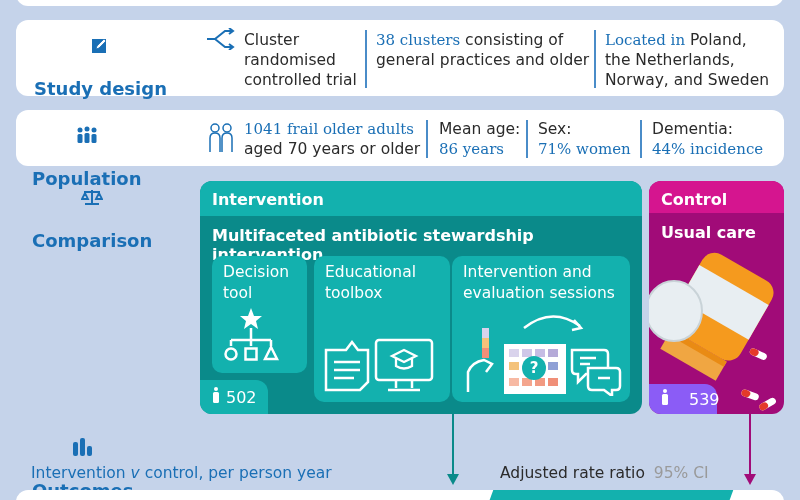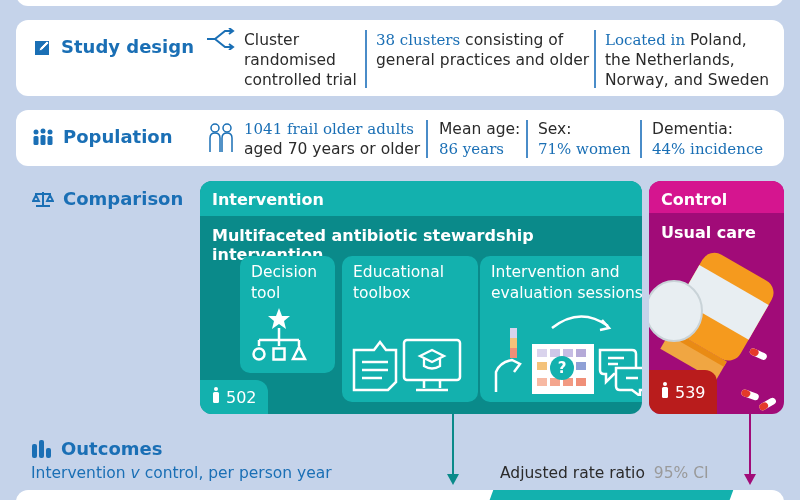--- a/index.html
+++ b/index.html
@@ -15,24 +15,25 @@
     background: #ffffff;
     border-radius: 12px;
   }
   .top-card { left: 16px; top: -20px; width: 768px; height: 26px; }
   .row-card { left: 16px; width: 768px; }
   .design-card { top: 20px; height: 76px; }
   .pop-card { top: 110px; height: 56px; }
 
   .section-label {
     position: absolute;
-    display: flex; align-items: center; gap: 9px;
+    display: flex; align-items: center; gap: 24px;
     color: #1a6fb5;
     font-weight: bold;
     font-size: 18px;
+    flex-direction: column;
   }
   .section-label svg { display: block; }
 
   .design-label { left: 34px; top: 36px; }
   .pop-label { left: 32px; top: 126px; }
   .comp-label { left: 32px; top: 188px; }
   .out-label { left: 32px; top: 438px; }
 
   .txt { position: absolute; font-size: 15.5px; line-height: 20px; }
   .blue { color: #1a6fb5; }
@@ -48,42 +49,42 @@
   }
   .int-head {
     height: 35px; background: #13b1ae; color: #fff; font-weight: bold;
     font-size: 16px; padding: 9px 12px;
   }
   .int-sub {
     color: #fff; font-weight: bold; font-size: 16px; padding: 10px 12px 0 12px;
   }
   .comp-box {
     position: absolute; background: #13b1ae; border-radius: 10px; color: #fff;
-    font-size: 15.5px; line-height: 21px; padding: 6px 11px; margin-left: 28px;
+    font-size: 15.5px; line-height: 21px; padding: 6px 11px;
   }
   .count-tab {
     position: absolute; left: 0; bottom: 0; width: 68px; height: 34px;
     background: #13b1ae; border-top-right-radius: 12px;
     color: #fff; font-size: 16px; display: flex; align-items: center; gap: 6px; padding-left: 12px;
   }
 
   
   .control {
     position: absolute; left: 649px; top: 181px; width: 135px; height: 233px;
     background: #a10b78; border-radius: 12px; overflow: hidden;
   }
   .ctl-head {
     height: 32px; background: #d5158f; color: #fff; font-weight: bold;
     font-size: 16px; padding: 9px 12px;
   }
   .ctl-sub { color: #fff; font-weight: bold; font-size: 16px; padding: 10px 12px 0 12px; }
   .ctl-count {
-    position: absolute; left: 0; bottom: 0; width: 68px; height: 44px;
-    background: #b91c1c; border-top-right-radius: 12px;
-    color: #fff; font-size: 16px; display: flex; align-items: center; gap: 6px; padding-left: 12px;
+    position: absolute; left: 0; bottom: 0; width: 68px; height: 30px;
+    background: #8b5cf6; border-top-right-radius: 12px;
+    color: #fff; font-size: 16px; display: flex; align-items: center; gap: 20px; padding-left: 12px;
   }
 
   .bottom-card { left: 16px; top: 490px; width: 768px; height: 30px; overflow: hidden; }
   .bar-fill { position: absolute; left: 486px; top: 490px; width: 240px; height: 20px; background: #13b1ae; transform: skewX(-20deg); transform-origin: bottom left; }
 </style>
 </head>
 <body>
 
 <div class="card top-card"></div>
 

